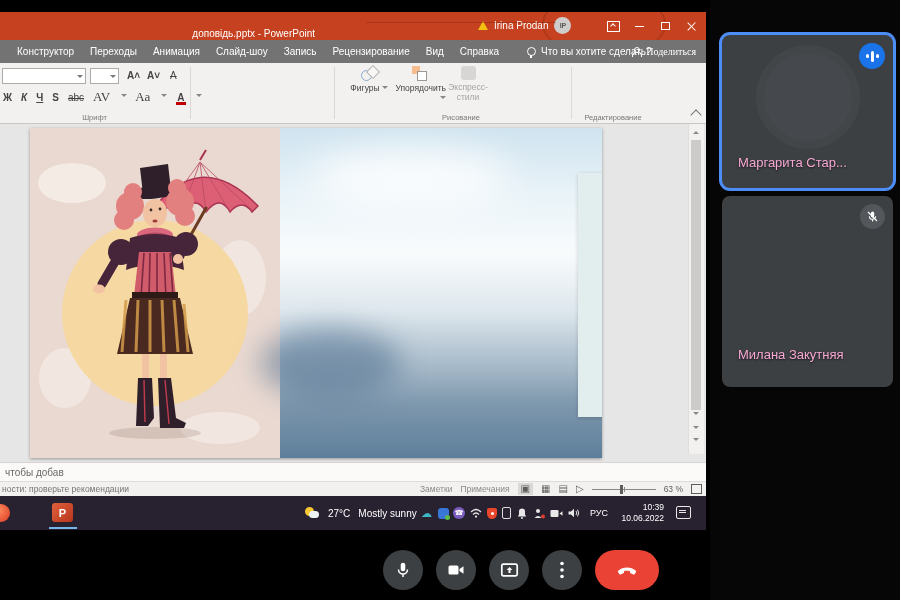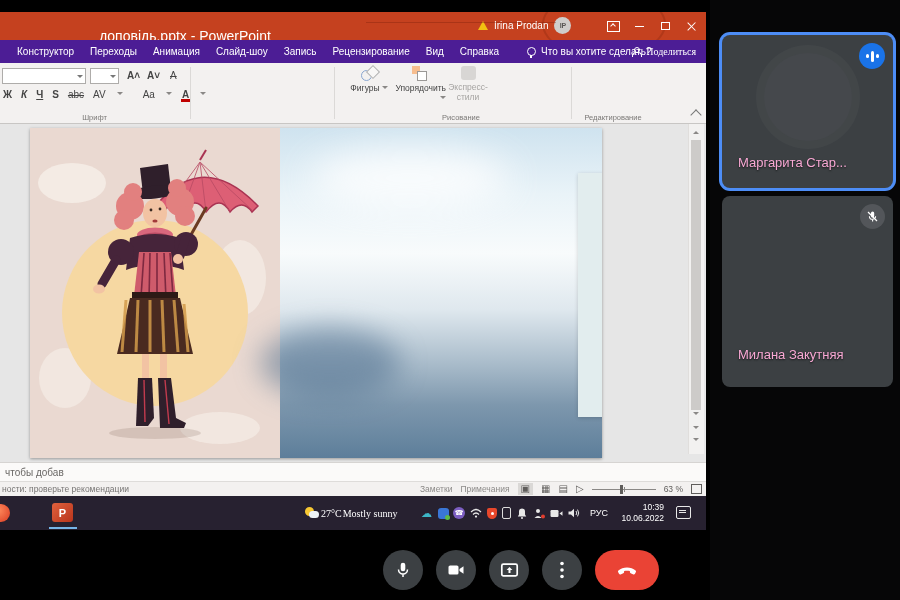--- a/index.html
+++ b/index.html
@@ -6,56 +6,56 @@
   #page{position:relative;width:900px;height:600px;overflow:hidden;background:#060607;
         font-family:"Liberation Sans","DejaVu Sans",sans-serif;-webkit-font-smoothing:antialiased;}
   
   .stage{position:absolute;left:0;top:0;width:710px;height:600px;background:#000;}
   .desktop{position:absolute;left:0;top:12px;width:706px;height:518px;background:#e6e6e6;overflow:hidden;}
   
   .titlebar{position:absolute;left:0;top:0;width:100%;height:28px;background:#c5411f;color:#fff;overflow:hidden;}
   .titlebar::before{content:"";position:absolute;right:40px;top:-22px;width:120px;height:64px;
       border:2px solid rgba(140,40,15,.35);border-radius:50%;}
   .titlebar::after{content:"";position:absolute;right:150px;top:10px;width:190px;height:1px;background:rgba(120,30,10,.35);}
-  .tb-title{position:absolute;left:55px;top:16px;width:260px;text-align:center;font-size:14px;color:#fff;}
+  .tb-title{position:absolute;left:55px;top:16px;width:260px;text-align:right;font-size:10px;color:#fff;}
   .tb-account{position:absolute;left:478px;top:5px;display:flex;align-items:center;gap:6px;font-size:10px;}
   .warn-tri{width:0;height:0;border-left:5px solid transparent;border-right:5px solid transparent;border-bottom:9px solid #f2c011;}
   .tb-avatar{width:17px;height:17px;border-radius:50%;background:#cfcdcb;color:#5a5856;font-size:7px;font-weight:bold;
       display:flex;align-items:center;justify-content:center;}
   .tb-controls{position:absolute;right:2px;top:0;height:28px;display:flex;align-items:center;}
   .wbtn{width:26px;height:28px;display:flex;align-items:center;justify-content:center;position:relative;}
   .ic-ribbonopts{width:11px;height:9px;border:1px solid #fff;position:relative;}
   .ic-ribbonopts::after{content:"";position:absolute;left:3px;top:2px;width:3px;height:3px;border-top:1px solid #fff;border-left:1px solid #fff;transform:rotate(45deg);}
   .ic-min{width:9px;height:1px;background:#fff;}
   .ic-restore{width:7px;height:6px;border:1px solid #fff;position:relative;background:#c5411f;}
   .ic-restore::before{content:"";position:absolute;left:1px;top:-3px;width:7px;height:6px;border:1px solid #fff;z-index:-1;}
   .ic-close{position:relative;width:10px;height:10px;}
   .ic-close::before,.ic-close::after{content:"";position:absolute;left:4.5px;top:0;width:1.3px;height:11px;background:#fff;}
   .ic-close::before{transform:rotate(45deg);} .ic-close::after{transform:rotate(-45deg);}
   
-  .tabsrow{position:absolute;left:0;top:28px;width:100%;height:23px;background:#4c1d95;color:#fff;
+  .tabsrow{position:absolute;left:0;top:28px;width:100%;height:23px;background:#737373;color:#fff;
       display:flex;align-items:center;padding-left:17px;gap:16px;font-size:10px;box-sizing:border-box;}
   .rtab{white-space:nowrap;}
   .tellme{display:flex;align-items:center;gap:5px;margin-left:12px;}
   .bulb{width:7px;height:7px;border:1px solid #fff;border-radius:50%;position:relative;}
   .bulb::after{content:"";position:absolute;left:2px;top:7px;width:2px;height:3px;background:#fff;}
   .sharebtn{position:absolute;right:10px;top:0;height:23px;display:flex;align-items:center;gap:5px;font-size:10px;font-family:Liberation Serif, serif;}
   .personplus{width:9px;height:9px;position:relative;}
   .personplus::before{content:"";position:absolute;left:2px;top:0;width:4px;height:4px;border:1px solid #fff;border-radius:50%;}
   .personplus::after{content:"";position:absolute;left:0;top:5px;width:8px;height:4px;border:1px solid #fff;border-bottom:none;border-radius:4px 4px 0 0;}
   
   .ribbon{position:absolute;left:0;top:51px;width:100%;height:61px;background:#f3f1f0;border-bottom:1px solid #c8c6c4;box-sizing:border-box;}
   .rgroup{position:absolute;top:0;height:100%;}
   .glabel{position:absolute;bottom:1px;left:0;width:100%;text-align:center;font-size:7.5px;color:#7a7876;}
   .gdiv{position:absolute;top:4px;bottom:4px;width:1px;background:#dbd9d7;}
   .combo{position:absolute;height:16px;border:1px solid #aeacaa;background:#fff;box-sizing:border-box;}
   .combo::after{content:"";position:absolute;right:2px;top:6px;border:3px solid transparent;border-top-color:#777;}
   .fmt{font-size:10px;font-weight:700;color:#444;margin-right:9px;}
   .fmt.i{font-style:italic;} .fmt.u{text-decoration:underline;} .fmt.s{text-decoration:line-through;font-weight:400;}
-  .fmt.sm{font-weight:400;font-size:10px;}
+  .fmt.sm{font-weight:400;font-size:13px;font-family:Liberation Serif, serif;}
   .colorA{position:relative;} .colorA::after{content:"";position:absolute;left:-1px;bottom:-2px;width:10px;height:3px;background:#c00000;}
   .caret{display:inline-block;border:3px solid transparent;border-top-color:#8a8886;margin-left:2px;vertical-align:middle;}
   .pico{display:inline-block;width:12px;height:9px;margin-right:8px;
       background:repeating-linear-gradient(#8a8886 0 1.3px,transparent 1.3px 3.8px);}
   .pico.sh{width:9px;}
   .rbtn-big{position:absolute;top:3px;text-align:center;font-size:8.5px;color:#444;line-height:1.15;}
   .rbtn-big .bicon{margin:0 auto 3px;display:block;}
   .rbtn-big.dis{color:#a6a4a2;}
   .shapeico{width:17px;height:15px;position:relative;}
   .shapeico::before{content:"";position:absolute;left:0;top:4px;width:9px;height:9px;border:1px solid #8aa7d0;border-radius:50%;}
@@ -93,21 +93,21 @@
   .zslider::before{content:"";position:absolute;left:45%;top:-4px;width:3px;height:9px;background:#5f5d5b;}
   .zslider::after{content:"";position:absolute;left:50%;top:-2px;width:1px;height:5px;background:#8a8886;}
   .fitico{width:9px;height:8px;border:1px solid #5f5d5b;position:relative;}
   
   .taskbar{position:absolute;left:0;top:484px;width:100%;height:34px;background:#272130;overflow:hidden;}
   .tk-red{position:absolute;left:-8px;top:8px;width:18px;height:18px;border-radius:50%;background:radial-gradient(circle at 35% 35%,#ff8a5c,#d93b22);}
   .tk-ppt{position:absolute;left:52px;top:7px;width:21px;height:19px;border-radius:3px;
       background:linear-gradient(135deg,#e0613d,#b8351c);color:#fff;font-weight:800;font-size:11px;
       display:flex;align-items:center;justify-content:center;}
   .tk-underline{position:absolute;left:49px;bottom:1px;width:28px;height:2px;background:#76b5e8;}
-  .tk-weather{position:absolute;left:305px;top:0;height:34px;display:flex;align-items:center;gap:1px;color:#fff;font-size:10px;font-family:Liberation Serif, serif;}
+  .tk-weather{position:absolute;left:305px;top:0;height:34px;display:flex;align-items:center;gap:8px;color:#fff;font-size:10px;}
   .wicon{position:relative;width:15px;height:12px;}
   .wicon::before{content:"";position:absolute;left:0;top:0;width:9px;height:9px;border-radius:50%;background:#f8c832;}
   .wicon::after{content:"";position:absolute;left:4px;top:4px;width:10px;height:7px;border-radius:6px;background:#eef3f6;}
   .tray{position:absolute;left:420px;top:0;height:34px;display:flex;align-items:center;gap:4.5px;}
   .ti{width:13px;height:13px;display:flex;align-items:center;justify-content:center;font-size:11px;color:#e8e8e8;position:relative;}
   .ti.cloud{color:#3db6c6;}
   .ti.appchk{width:11px;height:11px;background:#3a76d6;border-radius:3px;}
   .ti.appchk::after{content:"";position:absolute;right:-1px;bottom:-1px;width:5px;height:5px;border-radius:50%;background:#5dbb46;}
   .ti.viber{width:12px;height:12px;background:#7c5ec1;border-radius:50%;color:#fff;font-size:7px;}
   .ti.shield{width:10px;height:11px;background:#e8472b;border-radius:2px 2px 50% 50%;}
@@ -220,21 +220,21 @@
           <span class="fmt" style="position:absolute;left:147px;top:7px;">A˅</span>
           <span class="fmt s" style="position:absolute;left:170px;top:7px;">A</span>
           <div style="position:absolute;left:3px;top:26px;display:flex;align-items:center;">
             <span class="fmt">Ж</span>
             <span class="fmt i">К</span>
             <span class="fmt u">Ч</span>
             <span class="fmt">S</span>
             <span class="fmt s">abc</span>
             <span class="fmt sm">AV</span>
               <span class="caret"></span>
-            <span class="fmt sm" style="margin-left:20px;">Aa</span>
+            <span class="fmt sm" style="margin-left:8px;">Aa</span>
               <span class="caret"></span>
             <span class="fmt colorA" style="margin-left:10px;">А</span>
               <span class="caret"></span>
           </div>
           <span class="glabel">Шрифт</span>
         </div>
         <span class="gdiv" style="left:190px;"></span>
 
         <span class="gdiv" style="left:334px;"></span>
 

